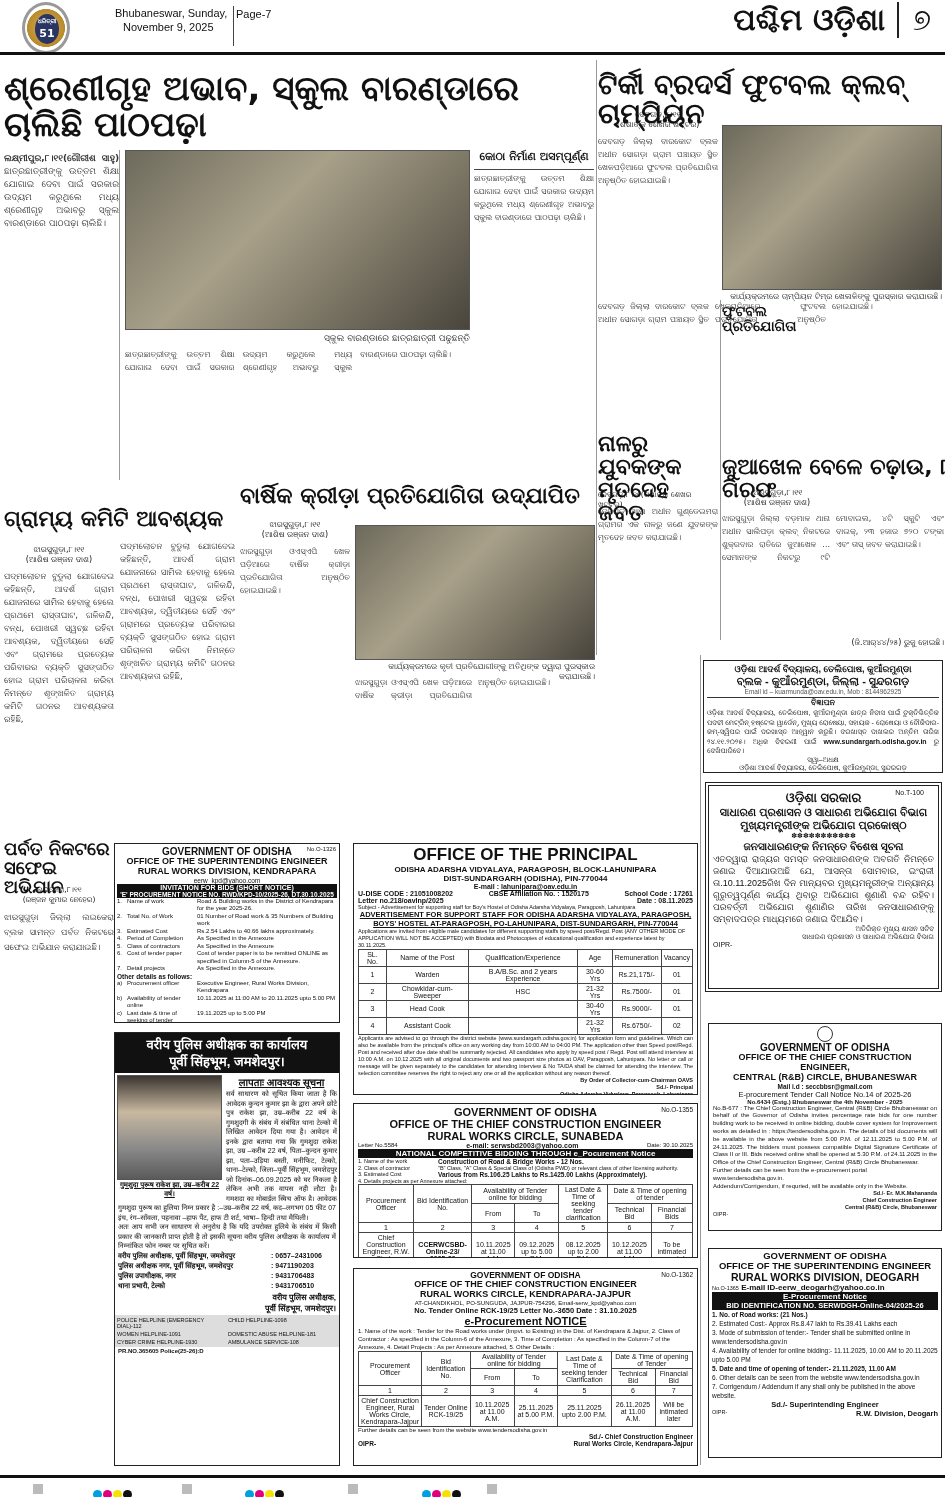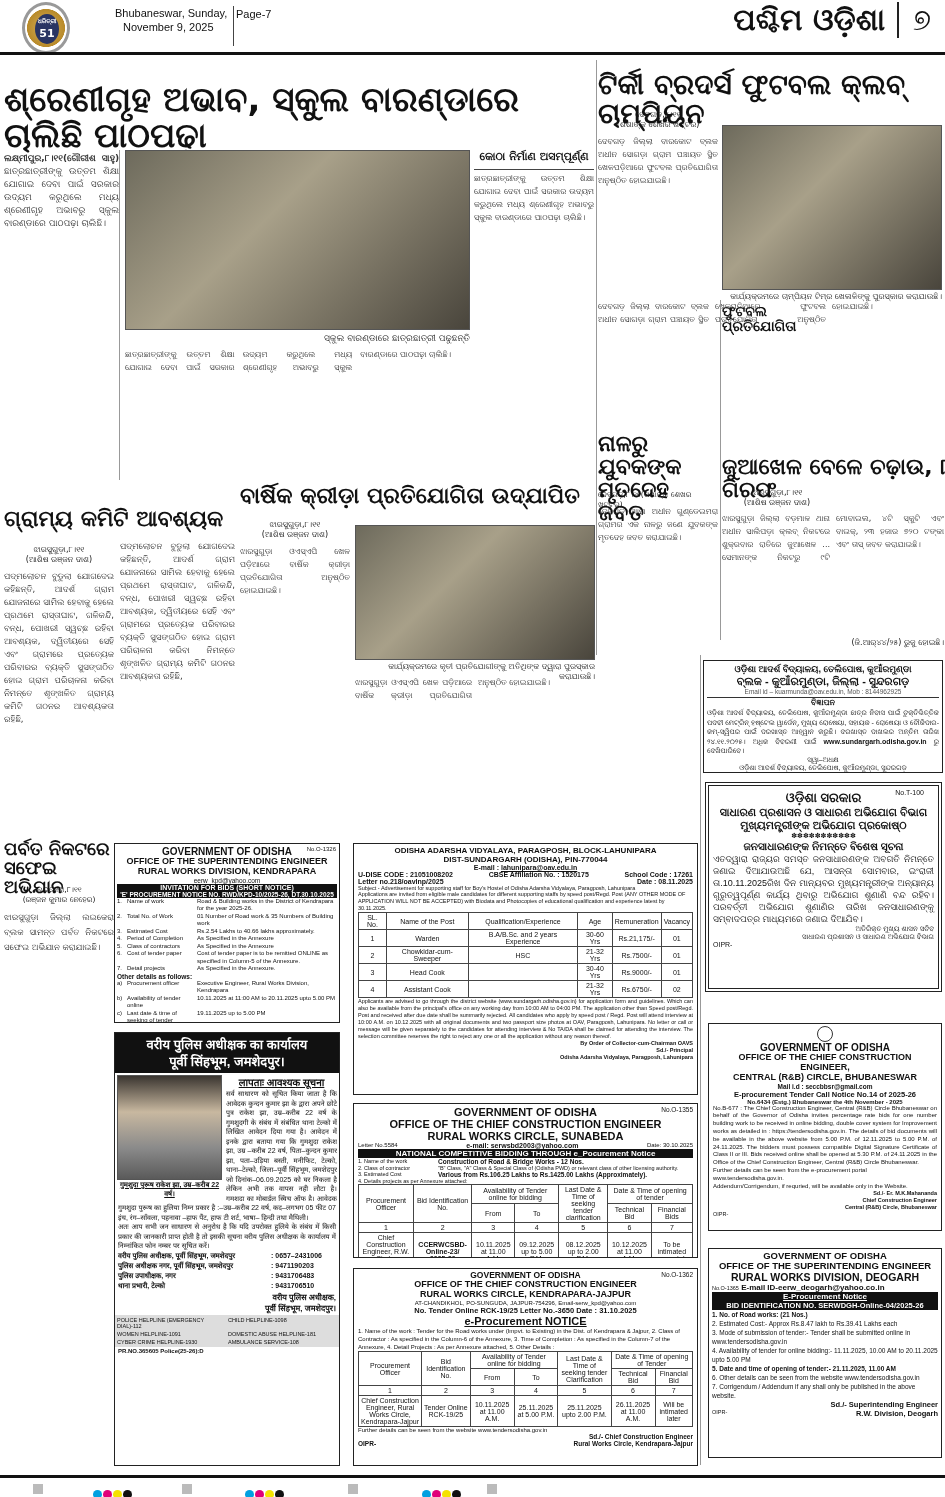--- a/index.html
+++ b/index.html
@@ -37,21 +37,21 @@
   <div class="abs dateline">
     <div>Bhubaneswar, Sunday,</div>
     <div style="padding-left:8px">November 9, 2025</div>
   </div>
   <div class="abs pageno">Page-7</div>
   <div class="abs section">ପଶ୍ଚିମ ଓଡ଼ିଶା</div>
   <div class="abs pnum">୭</div>
   <div class="abs rule"></div>
 </div>
 
-<div class="abs headline" style="left:4px;top:82px;width:590px;font-size:34px">ଶ୍ରେଣୀଗୃହ ଅଭାବ, ସ୍କୁଲ ବାରଣ୍ଡାରେ ଚାଲିଛି ପାଠପଢ଼ା</div>
+<div class="abs headline" style="left:4px;top:71px;width:590px;font-size:34px">ଶ୍ରେଣୀଗୃହ ଅଭାବ, ସ୍କୁଲ ବାରଣ୍ଡାରେ ଚାଲିଛି ପାଠପଢ଼ା</div>
 <div class="abs col" style="left:4px;top:152px;width:115px;height:330px">
   <b>ଲକ୍ଷ୍ମୀପୁର,୮।୧୧(ଗୌରୀଶ ସାହୁ)</b> <span>ଛାତ୍ରଛାତ୍ରୀଙ୍କୁ ଉତ୍ତମ ଶିକ୍ଷା ଯୋଗାଇ ଦେବା ପାଇଁ ସରକାର ଉଦ୍ୟମ କରୁଥିଲେ ମଧ୍ୟ ଶ୍ରେଣୀଗୃହ ଅଭାବରୁ ସ୍କୁଲ ବାରଣ୍ଡାରେ ପାଠପଢ଼ା ଚାଲିଛି।</span>
 </div>
 <div class="abs photo" style="left:125px;top:150px;width:345px;height:180px"></div>
 <div class="abs caption" style="left:125px;top:333px;width:345px">ସ୍କୁଲ ବାରଣ୍ଡାରେ ଛାତ୍ରଛାତ୍ରୀ ପଢୁଛନ୍ତି</div>
 <div class="abs" style="left:474px;top:150px;width:120px;height:20px;border-bottom:1px solid #444;font-size:11px;font-weight:bold;text-align:center">କୋଠା ନିର୍ମାଣ ଅସମ୍ପୂର୍ଣ୍ଣ</div>
 <div class="abs col" style="left:474px;top:172px;width:120px;height:300px;font-size:8px">ଛାତ୍ରଛାତ୍ରୀଙ୍କୁ ଉତ୍ତମ ଶିକ୍ଷା ଯୋଗାଇ ଦେବା ପାଇଁ ସରକାର ଉଦ୍ୟମ କରୁଥିଲେ ମଧ୍ୟ ଶ୍ରେଣୀଗୃହ ଅଭାବରୁ ସ୍କୁଲ ବାରଣ୍ଡାରେ ପାଠପଢ଼ା ଚାଲିଛି।</div>
 <div class="abs col" style="left:125px;top:348px;width:345px;height:125px;column-count:3;column-gap:8px;font-size:8px">ଛାତ୍ରଛାତ୍ରୀଙ୍କୁ ଉତ୍ତମ ଶିକ୍ଷା ଯୋଗାଇ ଦେବା ପାଇଁ ସରକାର ଉଦ୍ୟମ କରୁଥିଲେ ମଧ୍ୟ ଶ୍ରେଣୀଗୃହ ଅଭାବରୁ ସ୍କୁଲ ବାରଣ୍ଡାରେ ପାଠପଢ଼ା ଚାଲିଛି।</div>
 
 <div class="abs headline" style="left:598px;top:70px;width:347px;font-size:28px">ଟିର୍କୀ ବ୍ରଦର୍ସ ଫୁଟବଲ କ୍ଲବ୍ ଚାମ୍ପିୟନ</div>
@@ -233,33 +233,35 @@
     <span>CHILD HELPLINE-1098</span>
     <span>WOMEN HELPLINE-1091</span>
     <span>DOMESTIC ABUSE HELPLINE-181</span>
     <span>CYBER CRIME HELPLINE-1930</span>
     <span>AMBULANCE SERVICE-108</span>
   </div>
   <div style="font-size:6px;font-weight:bold;padding:1px 3px">PR.NO.365605 Police(25-26):D</div>
 </div>
 
 <div class="abs ad" style="left:353px;top:843px;width:345px;height:252px;padding:2px 4px">
+  <h3 style="font-size:17px">OFFICE OF THE PRINCIPAL</h3>
   <div style="text-align:center;font-size:8px;font-weight:bold">ODISHA ADARSHA VIDYALAYA, PARAGPOSH, BLOCK-LAHUNIPARA</div>
   <div style="text-align:center;font-size:8px;font-weight:bold">DIST-SUNDARGARH (ODISHA), PIN-770044</div>
   <div style="text-align:center;font-size:7px;font-weight:bold"><span>E-mail : </span><u>lahunipara@oav.edu.in</u></div>
   <div style="display:flex;justify-content:space-between;font-size:7px;font-weight:bold">
       <span>U-DISE CODE : 21051008202</span>
       <span>CBSE Affiliation No. : 1520175</span>
       <span>School Code : 17261</span>
     </div>
   <div style="display:flex;justify-content:space-between;font-size:7px;font-weight:bold">
       <span>Letter no.218/oavlnp/2025</span>
       <span>Date : 08.11.2025</span>
     </div>
   <div style="font-size:5.5px">Subject - Advertisement for supporting staff for Boy's Hostel of Odisha Adarsha Vidyalaya, Paragposh, Lahunipara</div>
+  <div style="font-size:7.5px;font-weight:bold;text-decoration:underline;text-align:center;line-height:9px">ADVERTISEMENT FOR SUPPORT STAFF FOR ODISHA ADARSHA VIDYALAYA, PARAGPOSH, BOYS' HOSTEL AT-PARAGPOSH, PO-LAHUNIPARA, DIST-SUNDARGARH, PIN-770044</div>
   <div style="font-size:5.5px;line-height:7px">Applications are invited from eligible male candidates for different supporting staffs by speed post/Regd. Post (ANY OTHER MODE OF APPLICATION WILL NOT BE ACCEPTED) with Biodata and Photocopies of educational qualification and experience latest by 30.11.2025.</div>
   <table>
     <tbody>
         <tr>
           <th>SL. No.</th>
           <th>Name of the Post</th>
           <th>Qualification/Experience</th>
           <th>Age</th>
           <th>Remuneration</th>
           <th>Vacancy</th>
@@ -419,21 +421,21 @@
       <span>Rural Works Circle, Kendrapara-Jajpur</span>
     </div>
 </div>
 
 <div class="abs ad" style="left:708px;top:1023px;width:234px;height:208px;padding:2px 4px">
   <div style="margin:0 auto;width:16px;height:16px;border-radius:50%;border:1px solid #333"></div>
   <h3 style="font-size:10px">GOVERNMENT OF ODISHA</h3>
   <h3 style="font-size:9px">OFFICE OF THE CHIEF CONSTRUCTION ENGINEER,</h3>
   <h3 style="font-size:9px">CENTRAL (R&amp;B) CIRCLE, BHUBANESWAR</h3>
   <div style="text-align:center;font-size:6.5px;font-weight:bold">Mail i.d : seccbbsr@gmail.com</div>
-  <div style="text-align:center;font-size:7.5px;font-weight:bold">E-procurement Tender Call Notice No.14 of 2025-26</div>
+  <div style="text-align:center;font-size:7.5px;font-weight:normal">E-procurement Tender Call Notice No.14 of 2025-26</div>
   <div style="text-align:center;font-size:6px;font-weight:bold">No.6434 (Estg.) Bhubaneswar the 4th November - 2025</div>
   <div style="font-size:6px;line-height:7.8px;text-align:justify">No.B-677 : The Chief Construction Engineer, Central (R&amp;B) Circle Bhubaneswar on behalf of the Governor of Odisha invites percentage rate bids for one number building work to be received in online bidding, double cover system for Improvement works as detailed in : https://tendersodisha.gov.in. The details of bid documents will be available in the above website from 5.00 P.M. of 12.11.2025 to 5.00 P.M. of 24.11.2025. The bidders must possess compatible Digital Signature Certificate of Class II or III. Bids received online shall be opened at 5.30 P.M. of 24.11.2025 in the Office of the Chief Construction Engineer, Central (R&amp;B) Circle Bhubaneswar.</div>
   <div style="font-size:6px;line-height:7.8px">Further details can be seen from the e-procurement portal www.tendersodisha.gov.in.</div>
   <div style="font-size:6px;line-height:7.8px">Addendum/Corrigendum, if requried, will be available only in the Website.</div>
   <div style="text-align:right;font-size:5.5px;font-weight:bold;line-height:7px">
       <div>Sd./- Er. M.K.Mahananda</div>
       <div>Chief Construction Engineer</div>
       <div>Central (R&amp;B) Circle, Bhubaneswar</div>
     </div>
   <div style="font-size:5.5px">OIPR-</div>
@@ -448,21 +450,21 @@
   <div class="bar" style="font-size:7.5px">BID IDENTIFICATION NO. SERWDGH-Online-04/2025-26</div>
   <div style="font-size:6.5px;line-height:9px">
     <div style="font-weight:bold">1. No. of Road works: (21 Nos.)</div>
     <div>2. Estimated Cost:- Approx Rs.8.47 lakh to Rs.39.41 Lakhs each</div>
     <div>3. Mode of submission of tender:- Tender shall be submitted online in www.tendersodisha.gov.in</div>
     <div>4. Availability of tender for online bidding:- 11.11.2025, 10.00 AM to 20.11.2025 upto 5.00 PM</div>
     <div style="font-weight:bold">5. Date and time of opening of tender:- 21.11.2025, 11.00 AM</div>
     <div>6. Other details can be seen from the website www.tendersodisha.gov.in</div>
     <div>7. Corrigendum / Addendum if any shall only be published in the above website.</div>
   </div>
-  <div style="text-align:right;font-size:7.5px;font-weight:bold">Sd./- Superintending Engineer</div>
+  <div style="text-align:center;font-size:7.5px;font-weight:bold">Sd./- Superintending Engineer</div>
   <div style="display:flex;justify-content:space-between;font-size:7.5px;font-weight:bold">
       <span style="font-size:5.5px;font-weight:normal">OIPR-</span>
       <span>R.W. Division, Deogarh</span>
     </div>
 </div>
 
 <div class="abs vline" style="left:119px;top:150px;height:330px"></div>
 <div class="abs vline" style="left:596px;top:60px;height:595px"></div>
 <div class="abs vline" style="left:720px;top:300px;height:340px"></div>
 <div class="abs vline" style="left:700px;top:655px;height:810px"></div>

